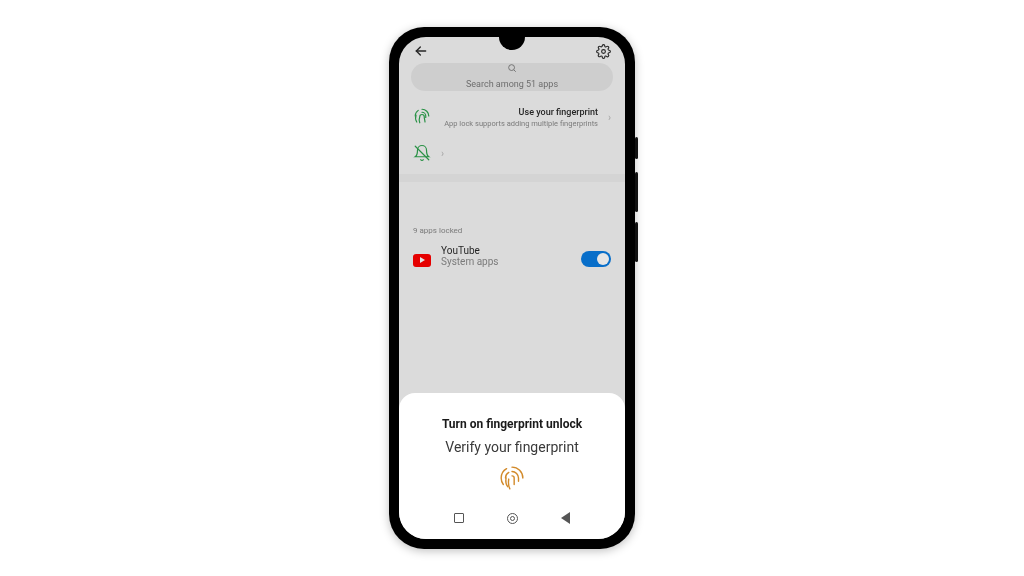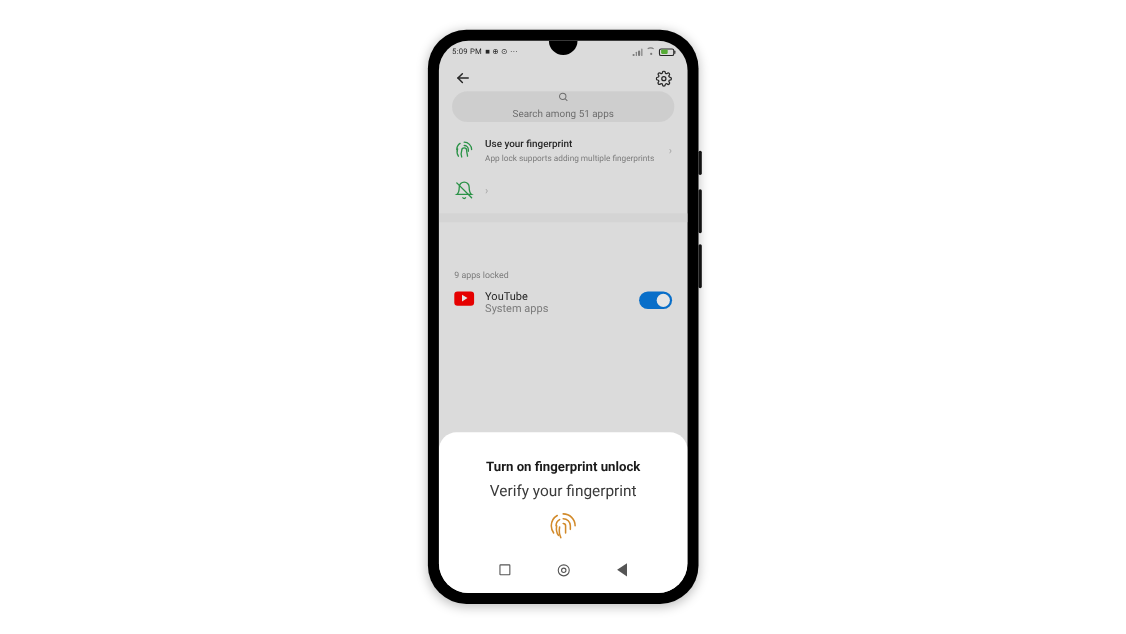--- a/index.html
+++ b/index.html
@@ -62,30 +62,30 @@
   .tabs { display:flex; gap:10px; padding:2px 14px 6px; font-size:16px; font-weight:400; }
   .tab-active { color:#222; }
   .tab-inactive { color:#9a9a9a; }
 
   
   .search { margin:2px 12px 8px; height:28px; background:#e6e6e6; border-radius:14px; display:flex; align-items:center; padding:0 10px; gap:6px;flex-direction:column; }
   .search .ph { font-size:9px; color:#7a7a7a; }
 
   
   .info-row { display:flex; align-items:flex-start; padding:8px 14px; gap:10px; }
-  .info-row .txt { flex:1; }
+  .info-row .txt { flex:1;text-align:right; }
   .info-row .ttl { font-size:9px; color:#2b2b2b; font-weight:500; margin-bottom:2px;}
   .info-row .sub { font-size:7.5px; color:#8a8a8a; line-height:1.25;}
   .chev { color:#b8b8b8; font-size:10px; align-self:center; }
 
   .divider { height:8px; background:#ececec; margin-top:4px; }
   .section-label { font-size:8px; color:#8a8a8a; padding:8px 14px 4px;margin-top:36px; }
 
   
-  .app-row { display:flex; align-items:flex-start; padding:6px 14px; gap:10px; }
+  .app-row { display:flex; align-items:flex-end; padding:6px 14px; gap:10px; }
   .app-row .meta { flex:1; }
   .app-row .name { font-size:10px; color:#2b2b2b; }
   .app-row .cat { font-size:10px; color:#8a8a8a; }
   .yt { width:18px;height:13px;background:#ff0000;border-radius:3px;position:relative;}
   .yt::after{content:"";position:absolute;left:7px;top:3px;border-left:5px solid #fff;border-top:3.5px solid transparent;border-bottom:3.5px solid transparent;}
   .toggle { width:30px;height:16px;background:#0a7be0;border-radius:8px;position:relative;}
   .toggle::after{content:"";position:absolute;right:2px;top:2px;width:12px;height:12px;background:#fff;border-radius:50%;}
 
   
   .sheet { position:absolute; left:0; right:0; bottom:0; background:#fff; border-top-left-radius:16px; border-top-right-radius:16px; z-index:30; padding:14px 12px 8px; text-align:center; }
@@ -110,38 +110,20 @@
 
 <div class="stage">
   <div class="phone">
     <div class="side-btn a"></div>
     <div class="side-btn b"></div>
     <div class="side-btn c"></div>
 
     <div class="screen">
       <div class="notch"></div>
 
-      <div class="status">
-        <div class="left">
-          <span>5:09 PM</span>
-          <span>■ ⊕ ⊙ ⋯</span>
-        </div>
-        <div class="right">
-          <span class="sig">
-              <span></span>
-              <span></span>
-              <span></span>
-              <span></span>
-            </span>
-          <span class="wifi"></span>
-          <span class="battery">
-              <span class="fill"></span>
-            </span>
-        </div>
-      </div>
 
       <div class="topbar">
         <span class="arrow-back">
           <svg width="16" height="16" viewBox="0 0 24 24" fill="none" stroke="#2b2b2b" stroke-width="2" stroke-linecap="round">
               <path d="M19 12H5"></path>
               <path d="M11 18l-6-6 6-6"></path>
             </svg>
         </span>
         <span class="gear">
           <svg width="15" height="15" viewBox="0 0 24 24" fill="none" stroke="#2b2b2b" stroke-width="1.8">

